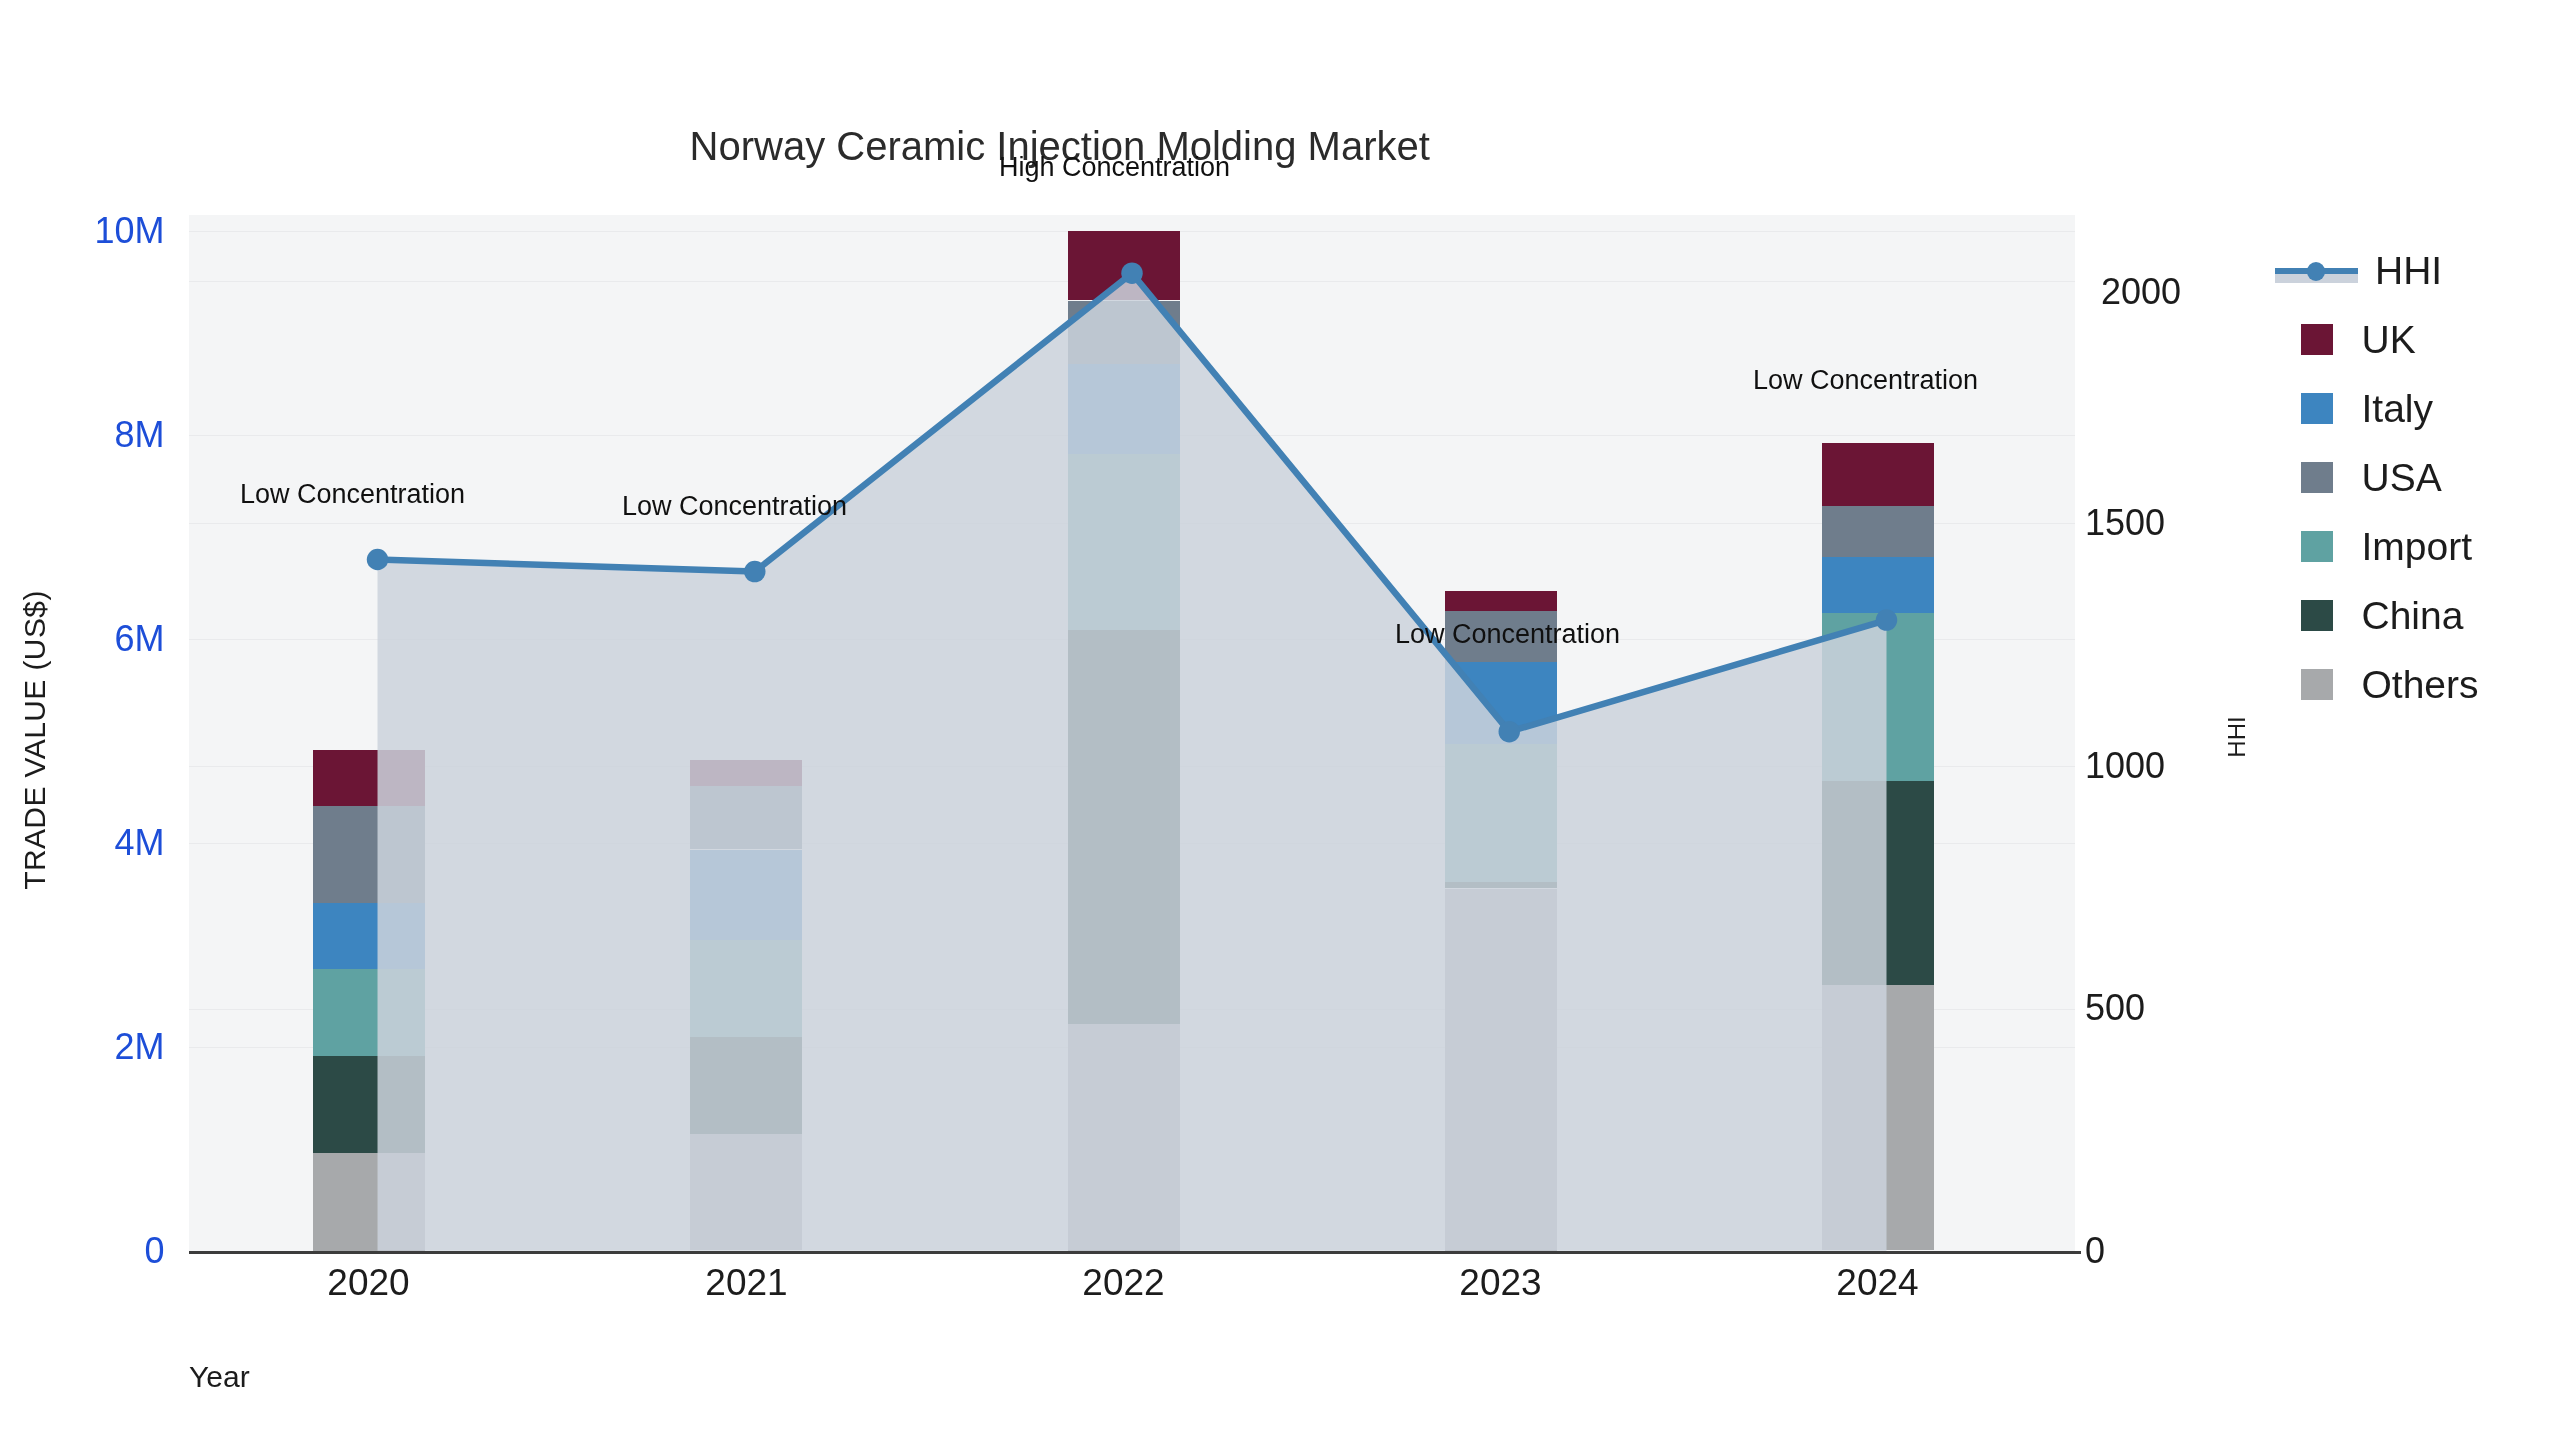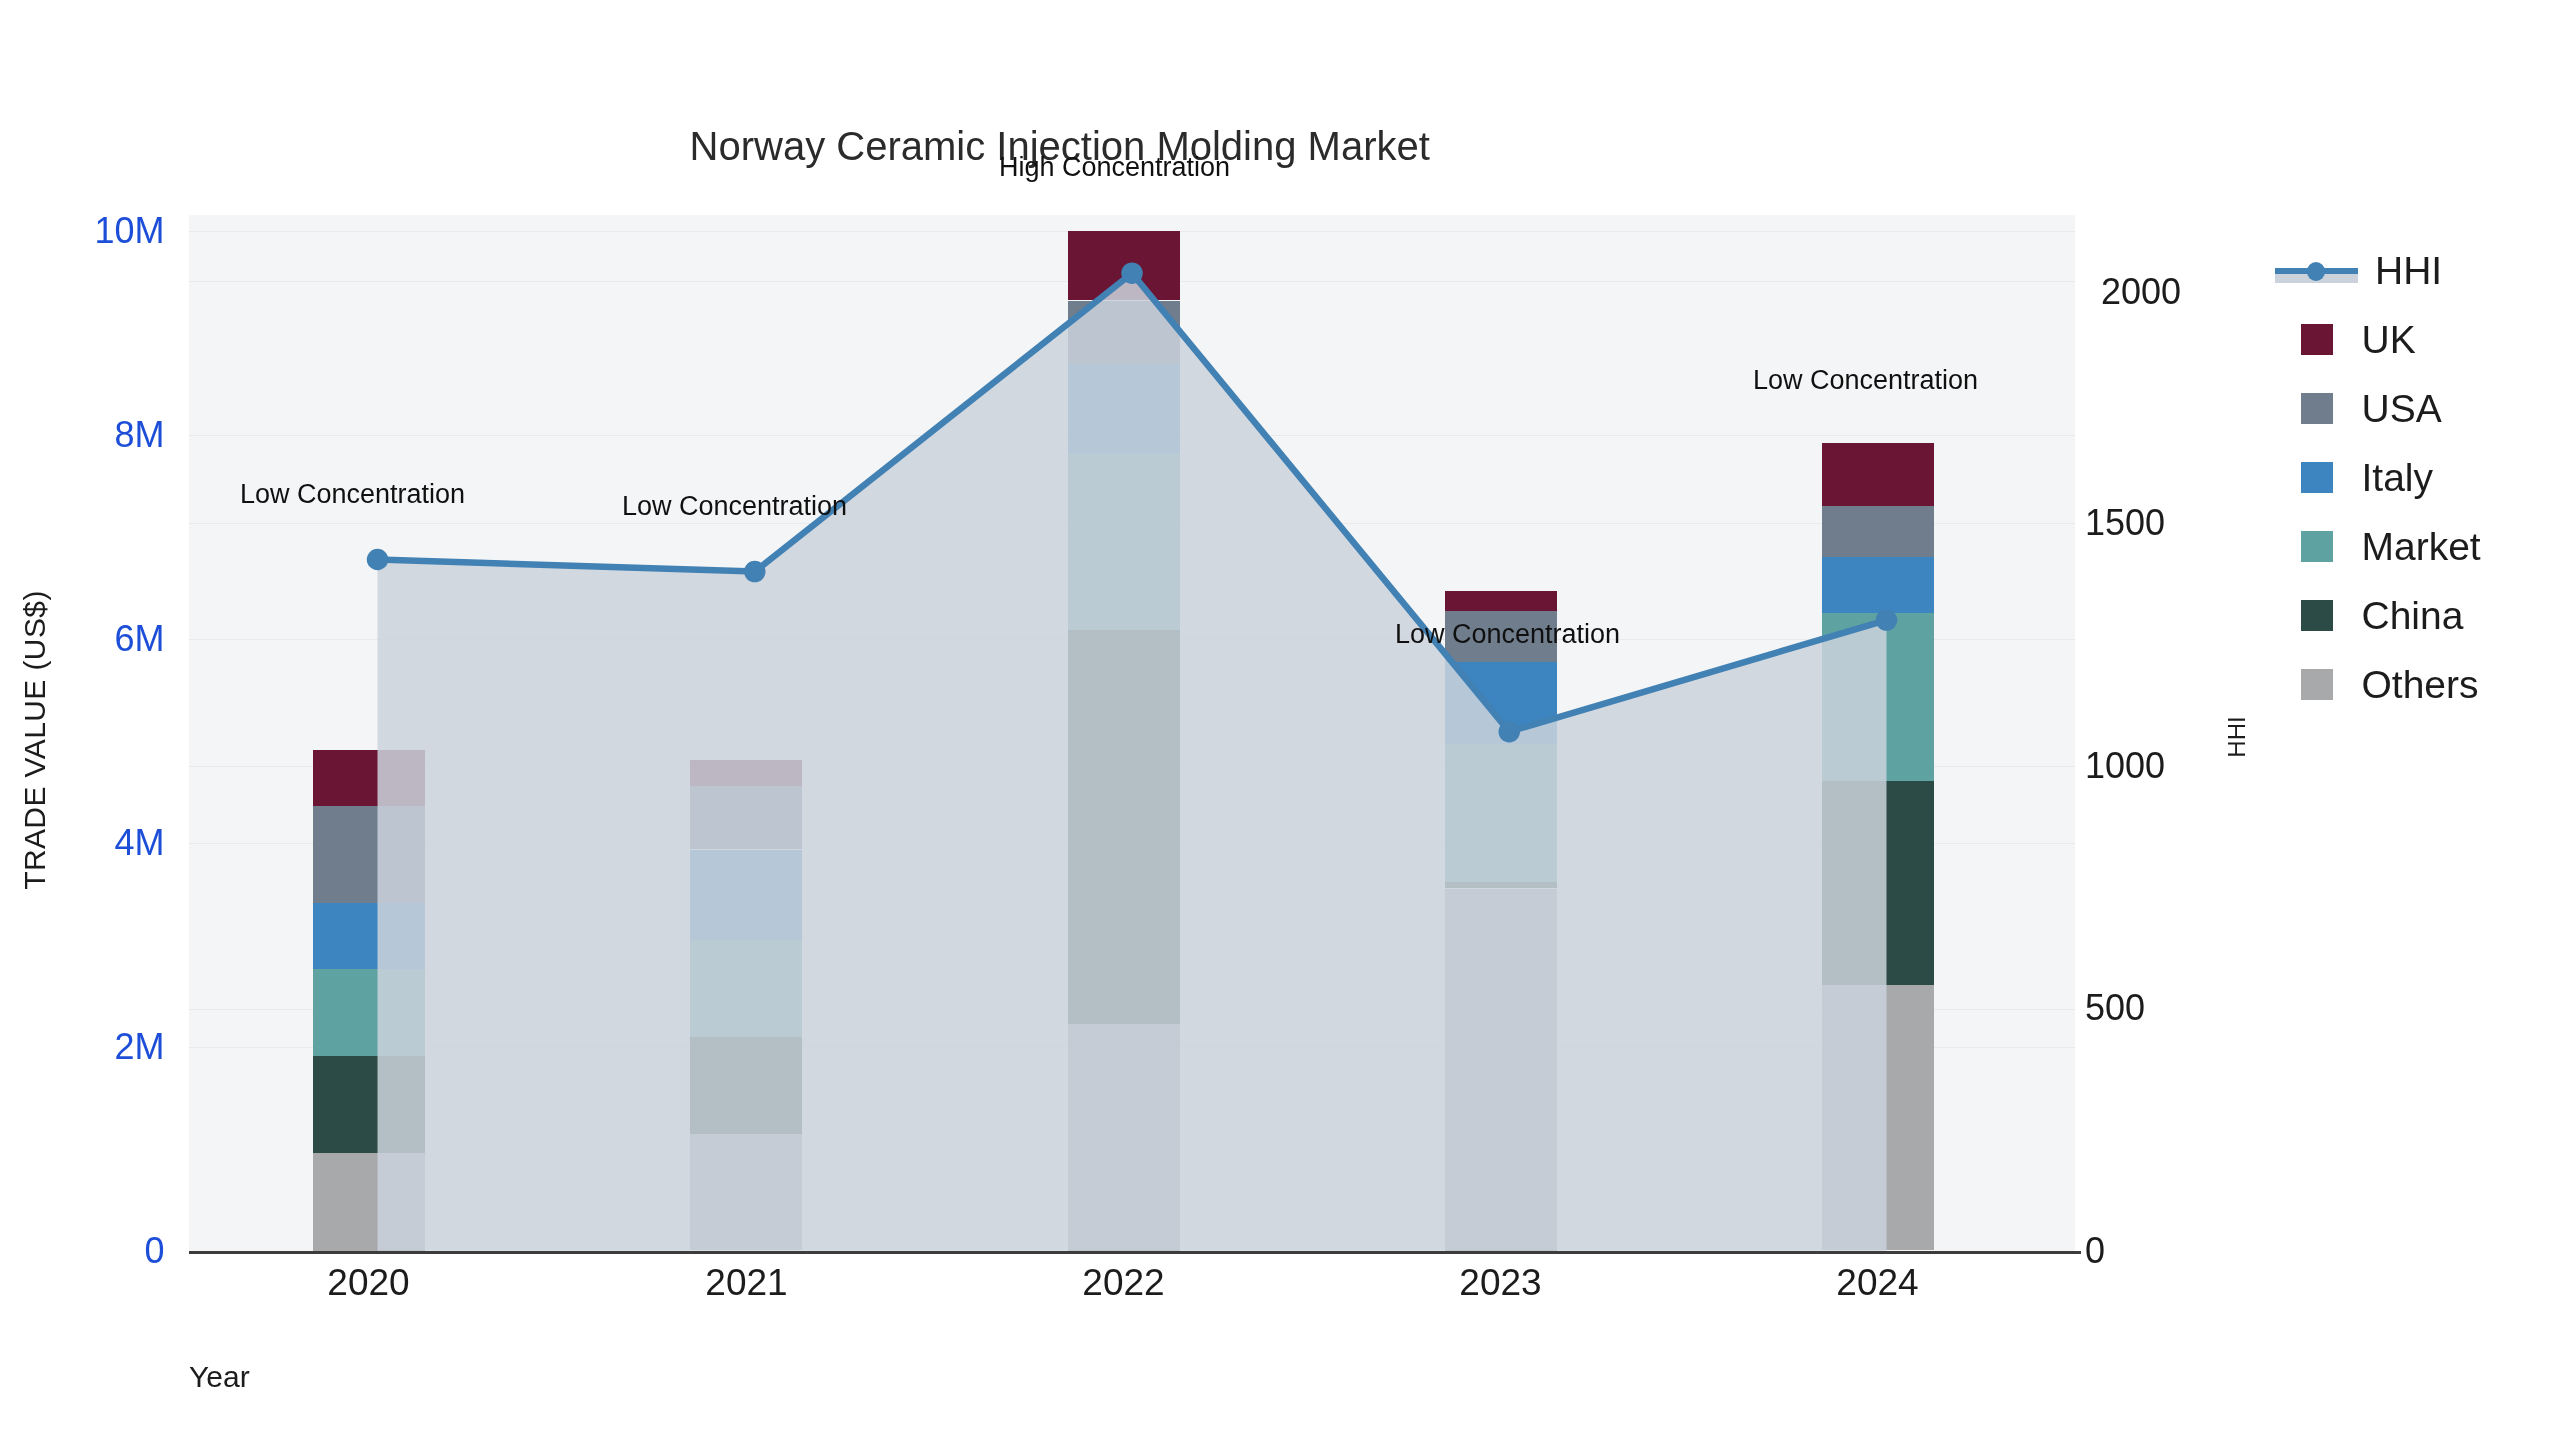--- a/index.html
+++ b/index.html
@@ -203,30 +203,30 @@
           <span class="stroke" style="background: rgb(66, 129, 180);"></span>
           <span class="dot" style="background: rgb(66, 129, 180);"></span>
         </span>
         <span class="legend-label">HHI</span>
       </div>
       <div class="legend-row">
         <span class="legend-swatch" style="background: rgb(107, 21, 53); margin-left: 26px;"></span>
         <span class="legend-label">UK</span>
       </div>
       <div class="legend-row">
+        <span class="legend-swatch" style="background: rgb(61, 133, 192); margin-left: 26px;"></span>
+        <span class="legend-label">Italy</span>
+      </div>
+      <div class="legend-row">
         <span class="legend-swatch" style="background: rgb(111, 125, 140); margin-left: 26px;"></span>
         <span class="legend-label">USA</span>
       </div>
       <div class="legend-row">
-        <span class="legend-swatch" style="background: rgb(61, 133, 192); margin-left: 26px;"></span>
-        <span class="legend-label">Italy</span>
-      </div>
-      <div class="legend-row">
         <span class="legend-swatch" style="background: rgb(95, 162, 162); margin-left: 26px;"></span>
-        <span class="legend-label">Market</span>
+        <span class="legend-label">Import</span>
       </div>
       <div class="legend-row">
         <span class="legend-swatch" style="background: rgb(44, 74, 70); margin-left: 26px;"></span>
         <span class="legend-label">China</span>
       </div>
       <div class="legend-row">
         <span class="legend-swatch" style="background: rgb(167, 169, 171); margin-left: 26px;"></span>
         <span class="legend-label">Others</span>
       </div>
     </div>

